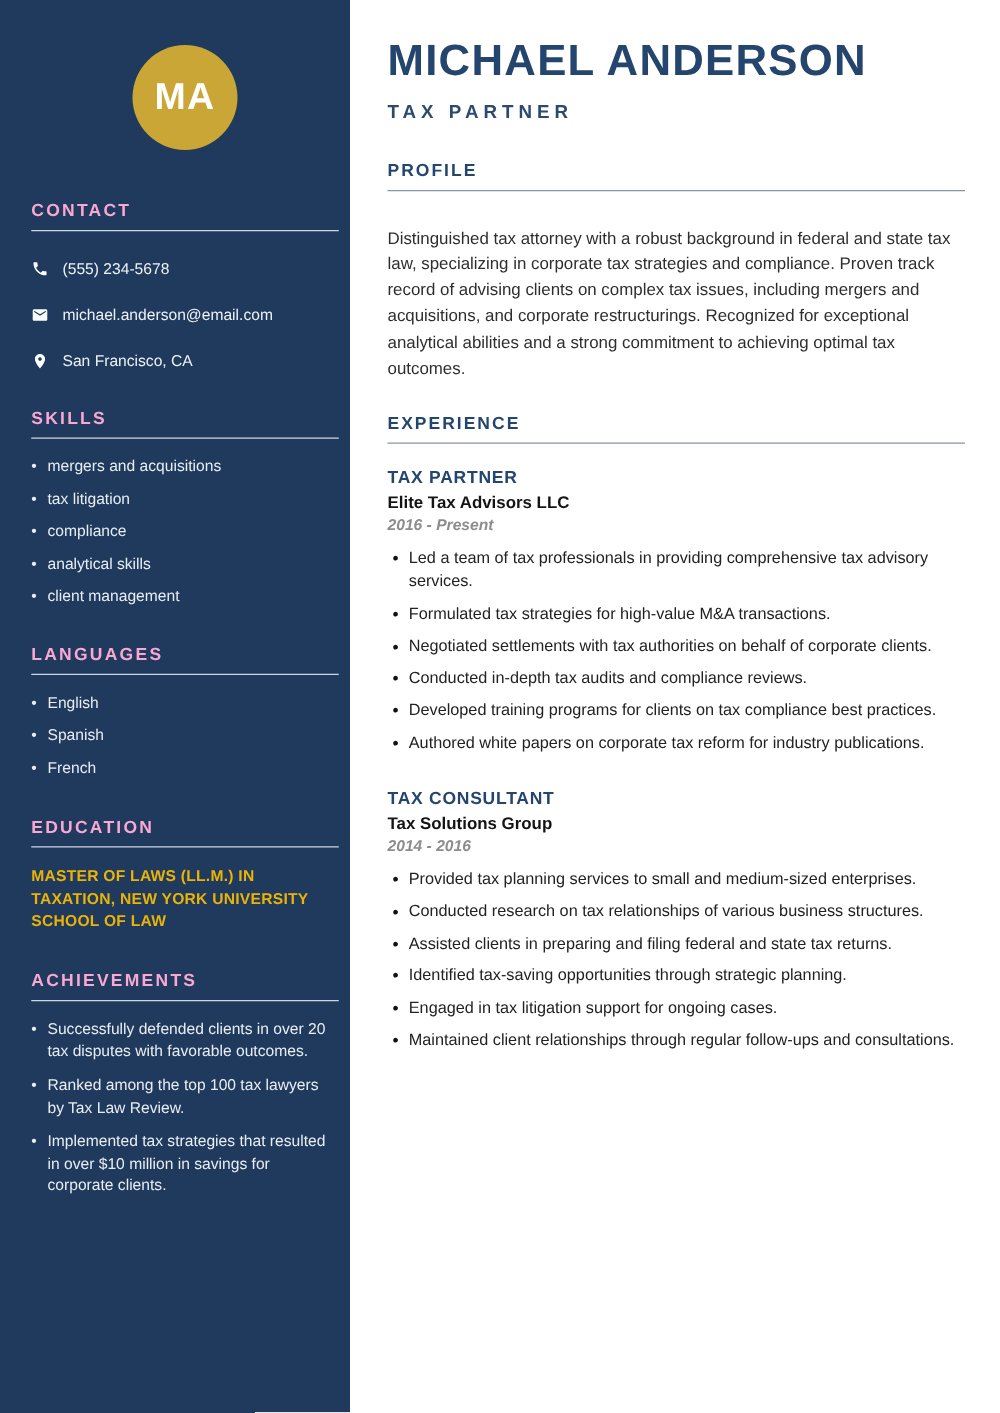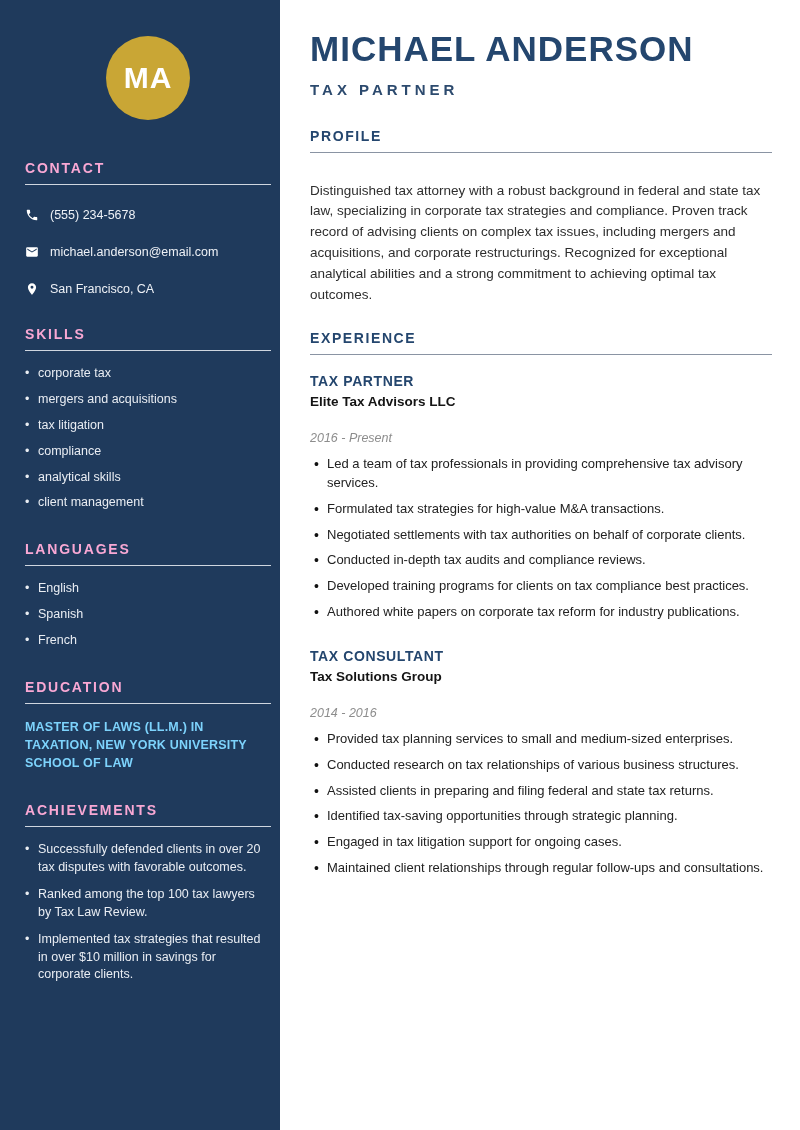--- a/index.html
+++ b/index.html
@@ -65,21 +65,21 @@
   }
   .side-list li::before {
     content: "•";
     position: absolute;
     left: 0; top: 0;
     color: #e9edf3;
   }
   .degree {
     font-size: 12.5px;
     font-weight: bold;
-    color: #7dd3fc;
+    color: #eab308;
     line-height: 1.45;
     letter-spacing: 0.2px;
   }
   .ach-list li { margin: 10px 0; line-height: 1.4; }
 
   
   .main {
     flex: 1;
     padding: 30px 28px 30px 30px;
     background: #ffffff;
@@ -125,21 +125,22 @@
   .company {
     font-size: 13.5px;
     font-weight: bold;
     color: #141414;
     margin-top: 5px;
   }
   .dates {
     font-size: 12.5px;
     font-style: italic;
     color: #8d8d8d;
-    margin-top: 22px;
+    margin-top: 4px;
+    font-weight: bold;
   }
   .job-bullets { list-style: none; margin-top: 10px; }
   .job-bullets li {
     position: relative;
     padding-left: 17px;
     font-size: 13px;
     color: #222;
     line-height: 1.45;
     margin: 7px 0;
   }
@@ -186,21 +187,20 @@
               <path d="M12 2C8.13 2 5 5.13 5 9c0 5.25 7 13 7 13s7-7.75 7-13c0-3.87-3.13-7-7-7zm0 9.5a2.5 2.5 0 1 1 0-5 2.5 2.5 0 0 1 0 5z"></path>
             </svg>
         </span>
         <span>San Francisco, CA</span>
       </div>
     </section>
 
     <section class="side-section">
       <h2 class="side-heading">SKILLS</h2>
       <ul class="side-list">
-        <li>corporate tax</li>
         <li>mergers and acquisitions</li>
         <li>tax litigation</li>
         <li>compliance</li>
         <li>analytical skills</li>
         <li>client management</li>
       </ul>
     </section>
 
     <section class="side-section">
       <h2 class="side-heading">LANGUAGES</h2>

